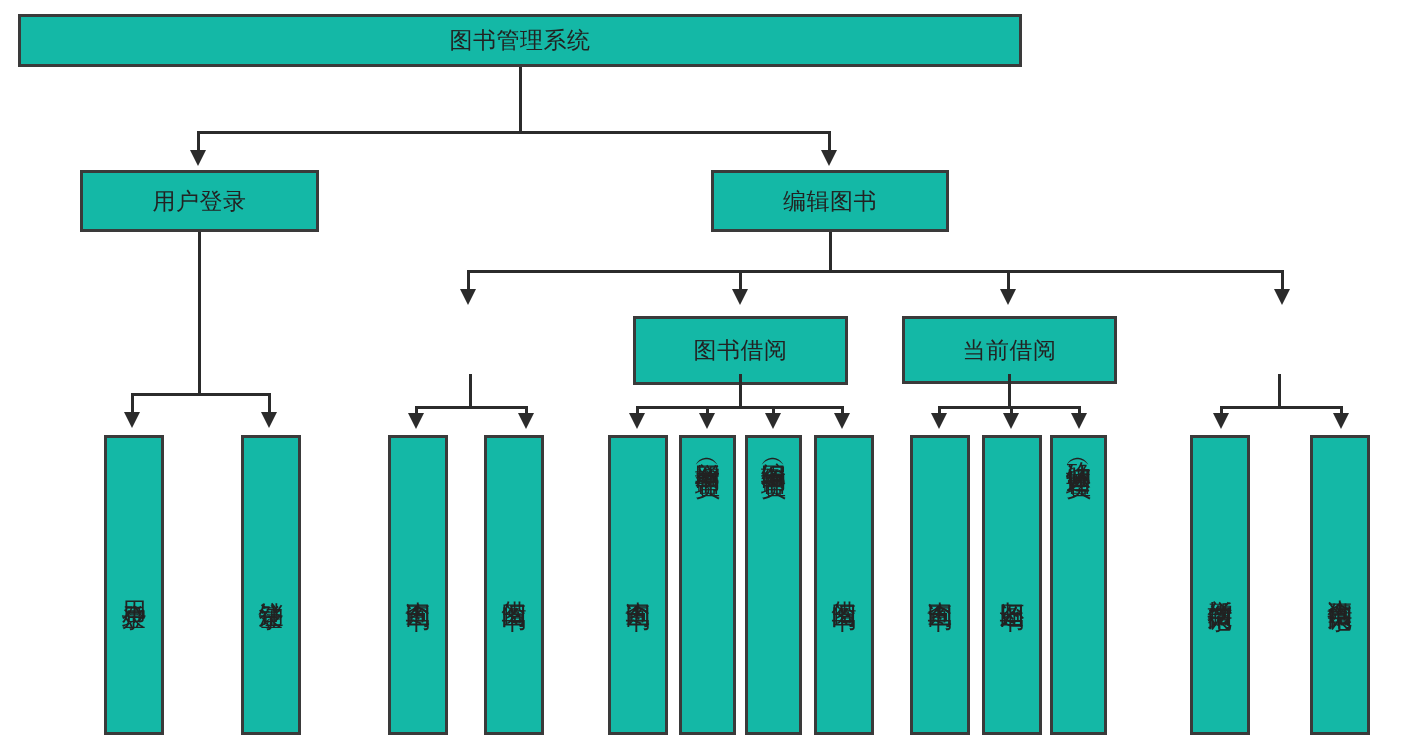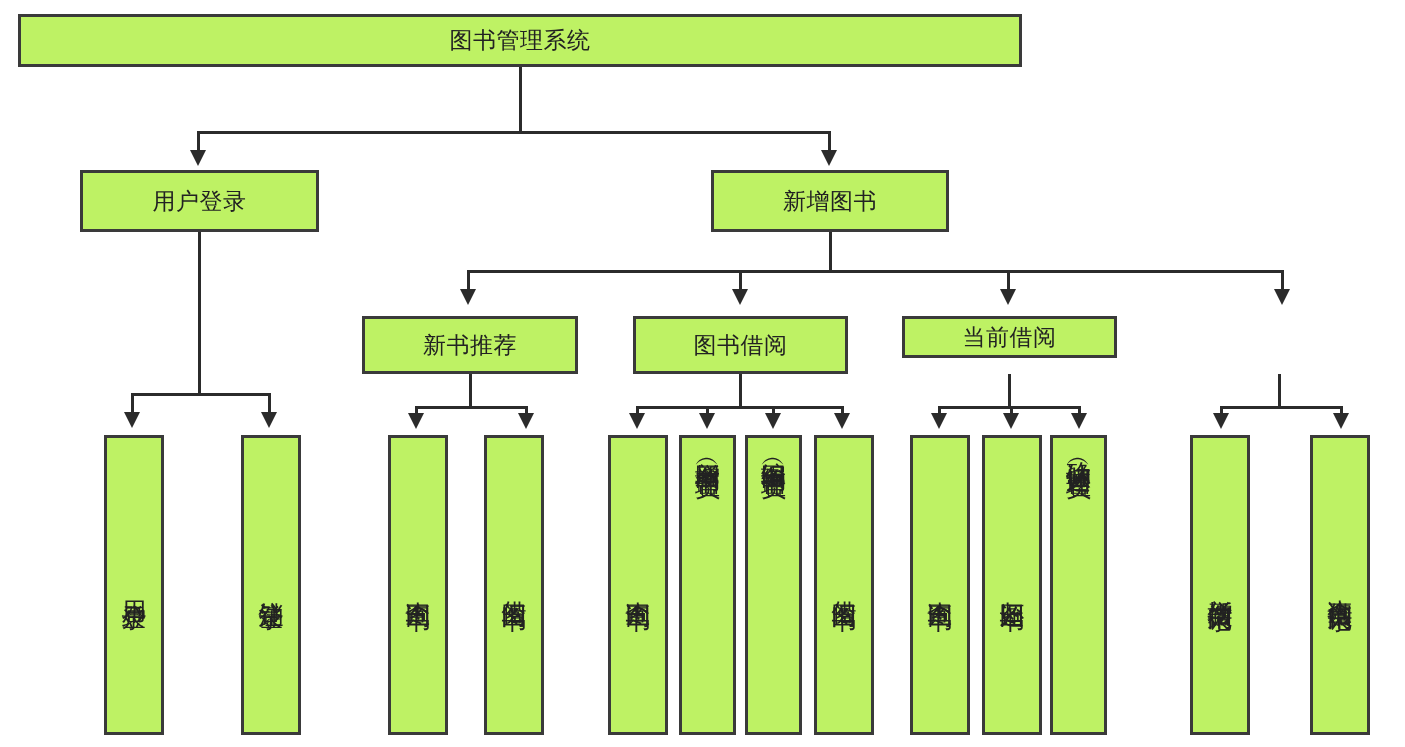--- a/index.html
+++ b/index.html
@@ -14,21 +14,21 @@
     position: relative;
     width: 1405px;
     height: 747px;
     background: #ffffff;
     overflow: hidden;
   }
   .node {
     position: absolute;
     box-sizing: border-box;
     border: 3px solid #3a3a3a;
-    background: #bef264;
+    background: #14b8a6;
     display: flex;
     align-items: center;
     justify-content: center;
     color: #1a1a1a;
   }
   .node.root {
     border-width: 3px;
   }
   .node-label {
     font-size: 23px;
@@ -96,21 +96,21 @@
   <div class="vline" style="left:197px; top:131px; height:20px;"></div>
   <div class="arrow" style="left:190px; top:150px;"></div>
   <div class="vline" style="left:828px; top:131px; height:20px;"></div>
   <div class="arrow" style="left:821px; top:150px;"></div>
 
   <div class="node" style="left:80px; top:170px; width:239px; height:62px;">
     <span class="node-label">用户登录</span>
   </div>
 
   <div class="node" style="left:711px; top:170px; width:238px; height:62px;">
-    <span class="node-label">新增图书</span>
+    <span class="node-label">编辑图书</span>
   </div>
 
   <div class="vline" style="left:198px; top:232px; height:161px;"></div>
   <div class="hline" style="left:131px; top:393px; width:137px;"></div>
   <div class="vline" style="left:131px; top:393px; height:20px;"></div>
   <div class="arrow" style="left:124px; top:412px;"></div>
   <div class="vline" style="left:268px; top:393px; height:20px;"></div>
   <div class="arrow" style="left:261px; top:412px;"></div>
 
   <div class="vline" style="left:829px; top:232px; height:38px;"></div>
@@ -121,29 +121,26 @@
 
   <div class="vline" style="left:739px; top:270px; height:20px;"></div>
   <div class="arrow" style="left:732px; top:289px;"></div>
 
   <div class="vline" style="left:1007px; top:270px; height:20px;"></div>
   <div class="arrow" style="left:1000px; top:289px;"></div>
 
   <div class="vline" style="left:1281px; top:270px; height:20px;"></div>
   <div class="arrow" style="left:1274px; top:289px;"></div>
 
-  <div class="node" style="left:362px; top:316px; width:216px; height:58px;">
-    <span class="node-label">新书推荐</span>
-  </div>
-
-  <div class="node" style="left:633px; top:316px; width:215px; height:58px;">
+
+  <div class="node" style="left:633px; top:316px; width:215px; height:69px;">
     <span class="node-label">图书借阅</span>
   </div>
 
-  <div class="node" style="left:902px; top:316px; width:215px; height:42px;">
+  <div class="node" style="left:902px; top:316px; width:215px; height:68px;">
     <span class="node-label">当前借阅</span>
   </div>
 
 
   <div class="vline" style="left:469px; top:374px; height:32px;"></div>
   <div class="hline" style="left:415px; top:406px; width:110px;"></div>
   <div class="vline" style="left:415px; top:406px; height:8px;"></div>
   <div class="arrow" style="left:408px; top:413px;"></div>
   <div class="vline" style="left:525px; top:406px; height:8px;"></div>
   <div class="arrow" style="left:518px; top:413px;"></div>

